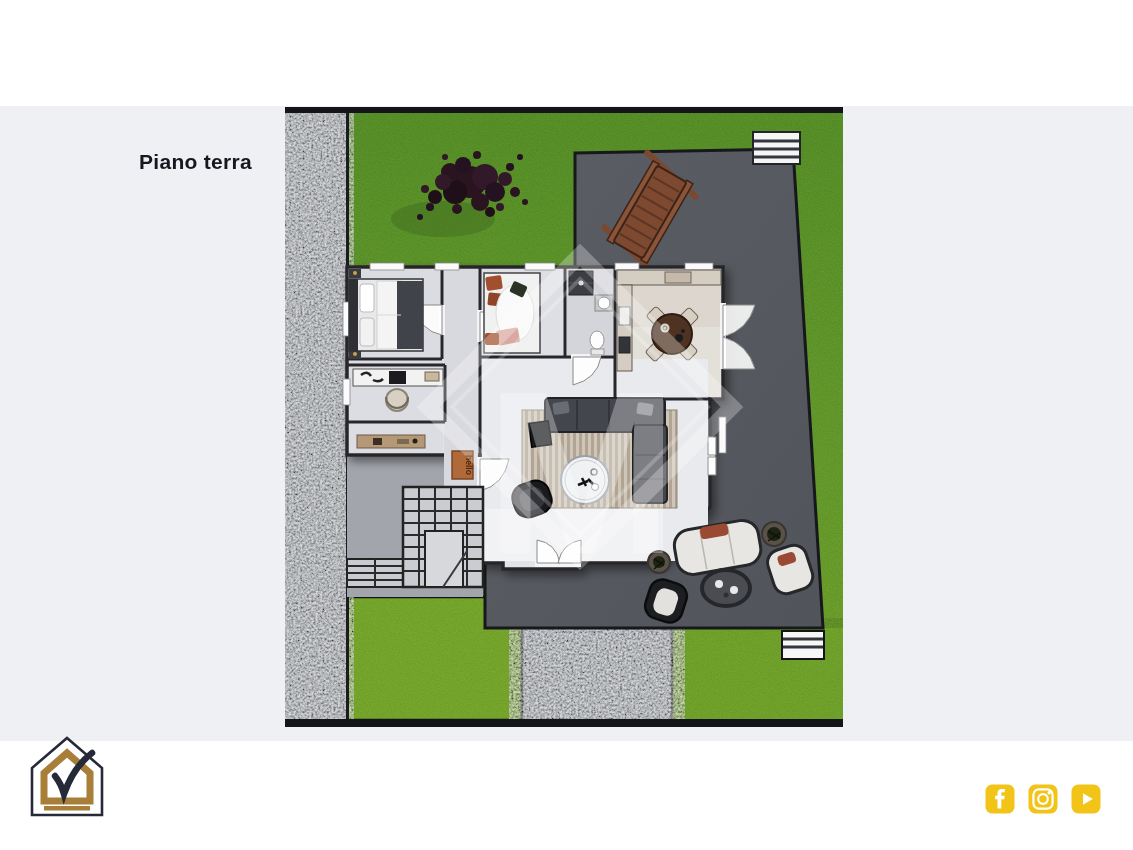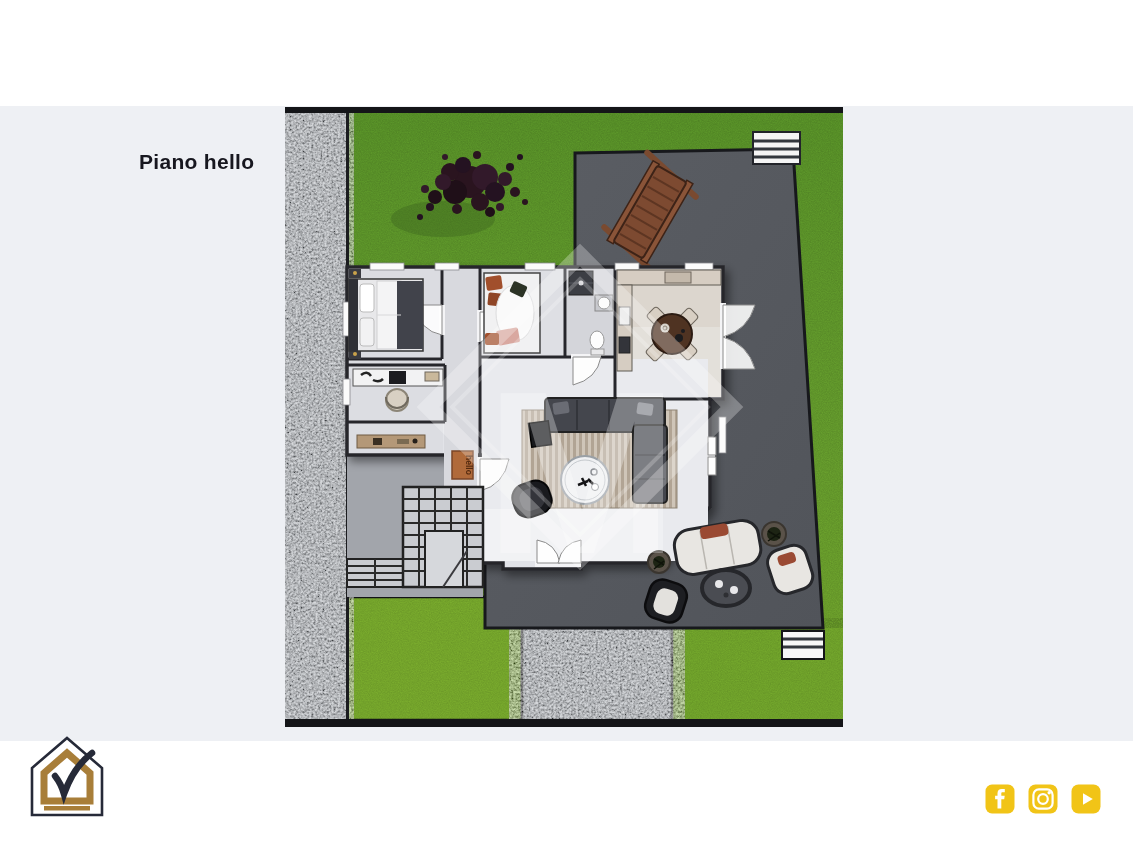--- a/index.html
+++ b/index.html
@@ -20,21 +20,21 @@
   }
   .logo-wrap{position:absolute;left:28px;top:735px;width:78px;height:84px;}
   .socials{position:absolute;left:985px;top:784px;display:flex;gap:13px;}
   .social-icon{width:30px;height:30px;display:block;}
 </style>
 </head>
 <body>
 
 <div class="band-canvas"></div>
 
-<h1 class="page-title">Piano hello</h1>
+<h1 class="page-title">Piano terra</h1>
 
 <div class="plan-wrap">
 <svg width="558" height="620" viewBox="0 0 558 620" xmlns="http://www.w3.org/2000/svg">
   <defs>
     <linearGradient id="grassG" x1="0" y1="0" x2="0" y2="1">
       <stop offset="0" stop-color="#5e9b2b"></stop>
           <stop offset="0.55" stop-color="#6ca630"></stop>
           <stop offset="1" stop-color="#79ae2e"></stop>
     </linearGradient>
     <linearGradient id="terrG" x1="0" y1="0" x2="1" y2="1">

